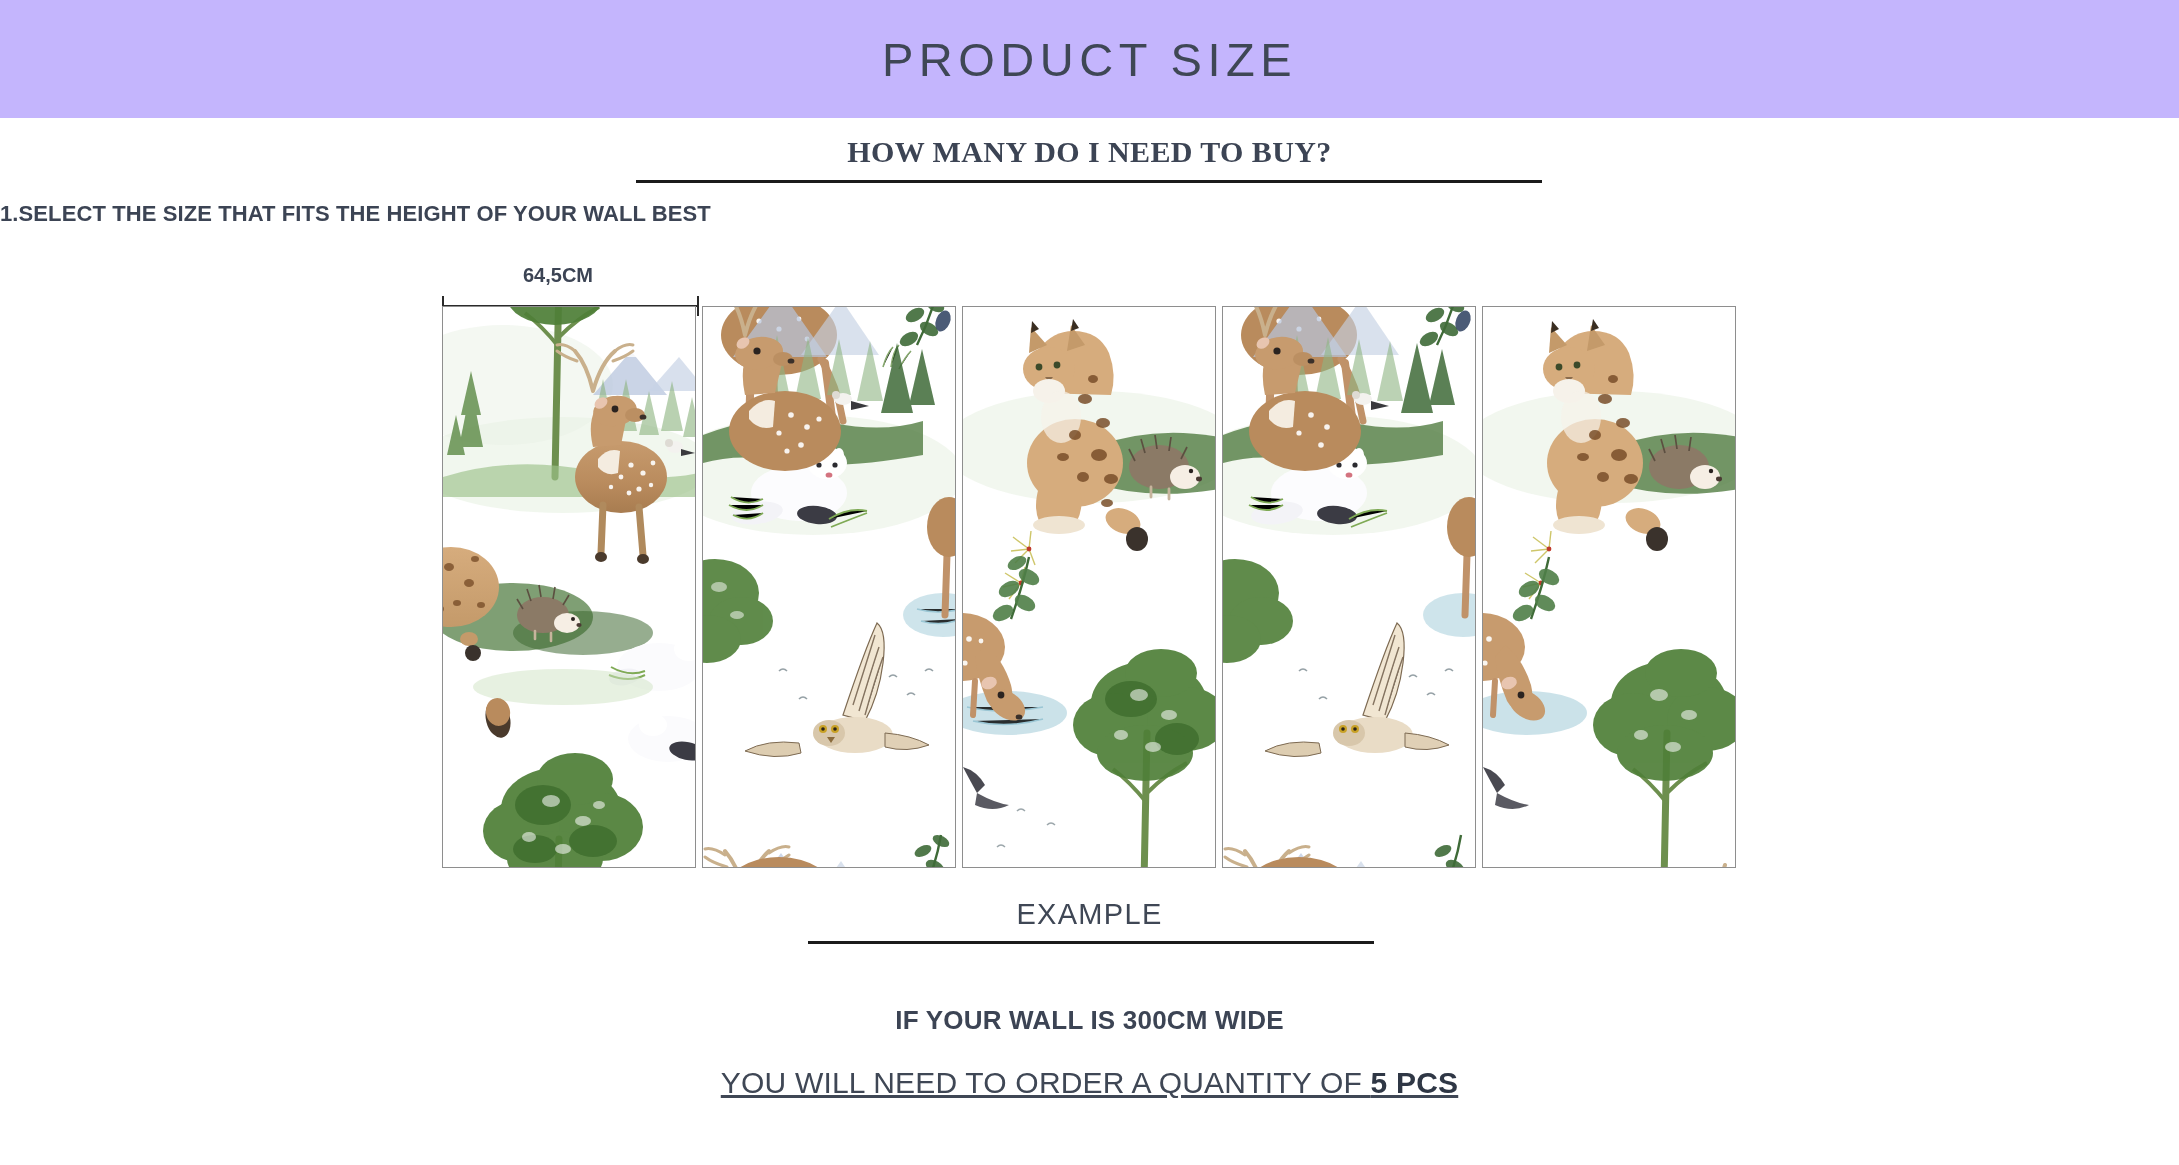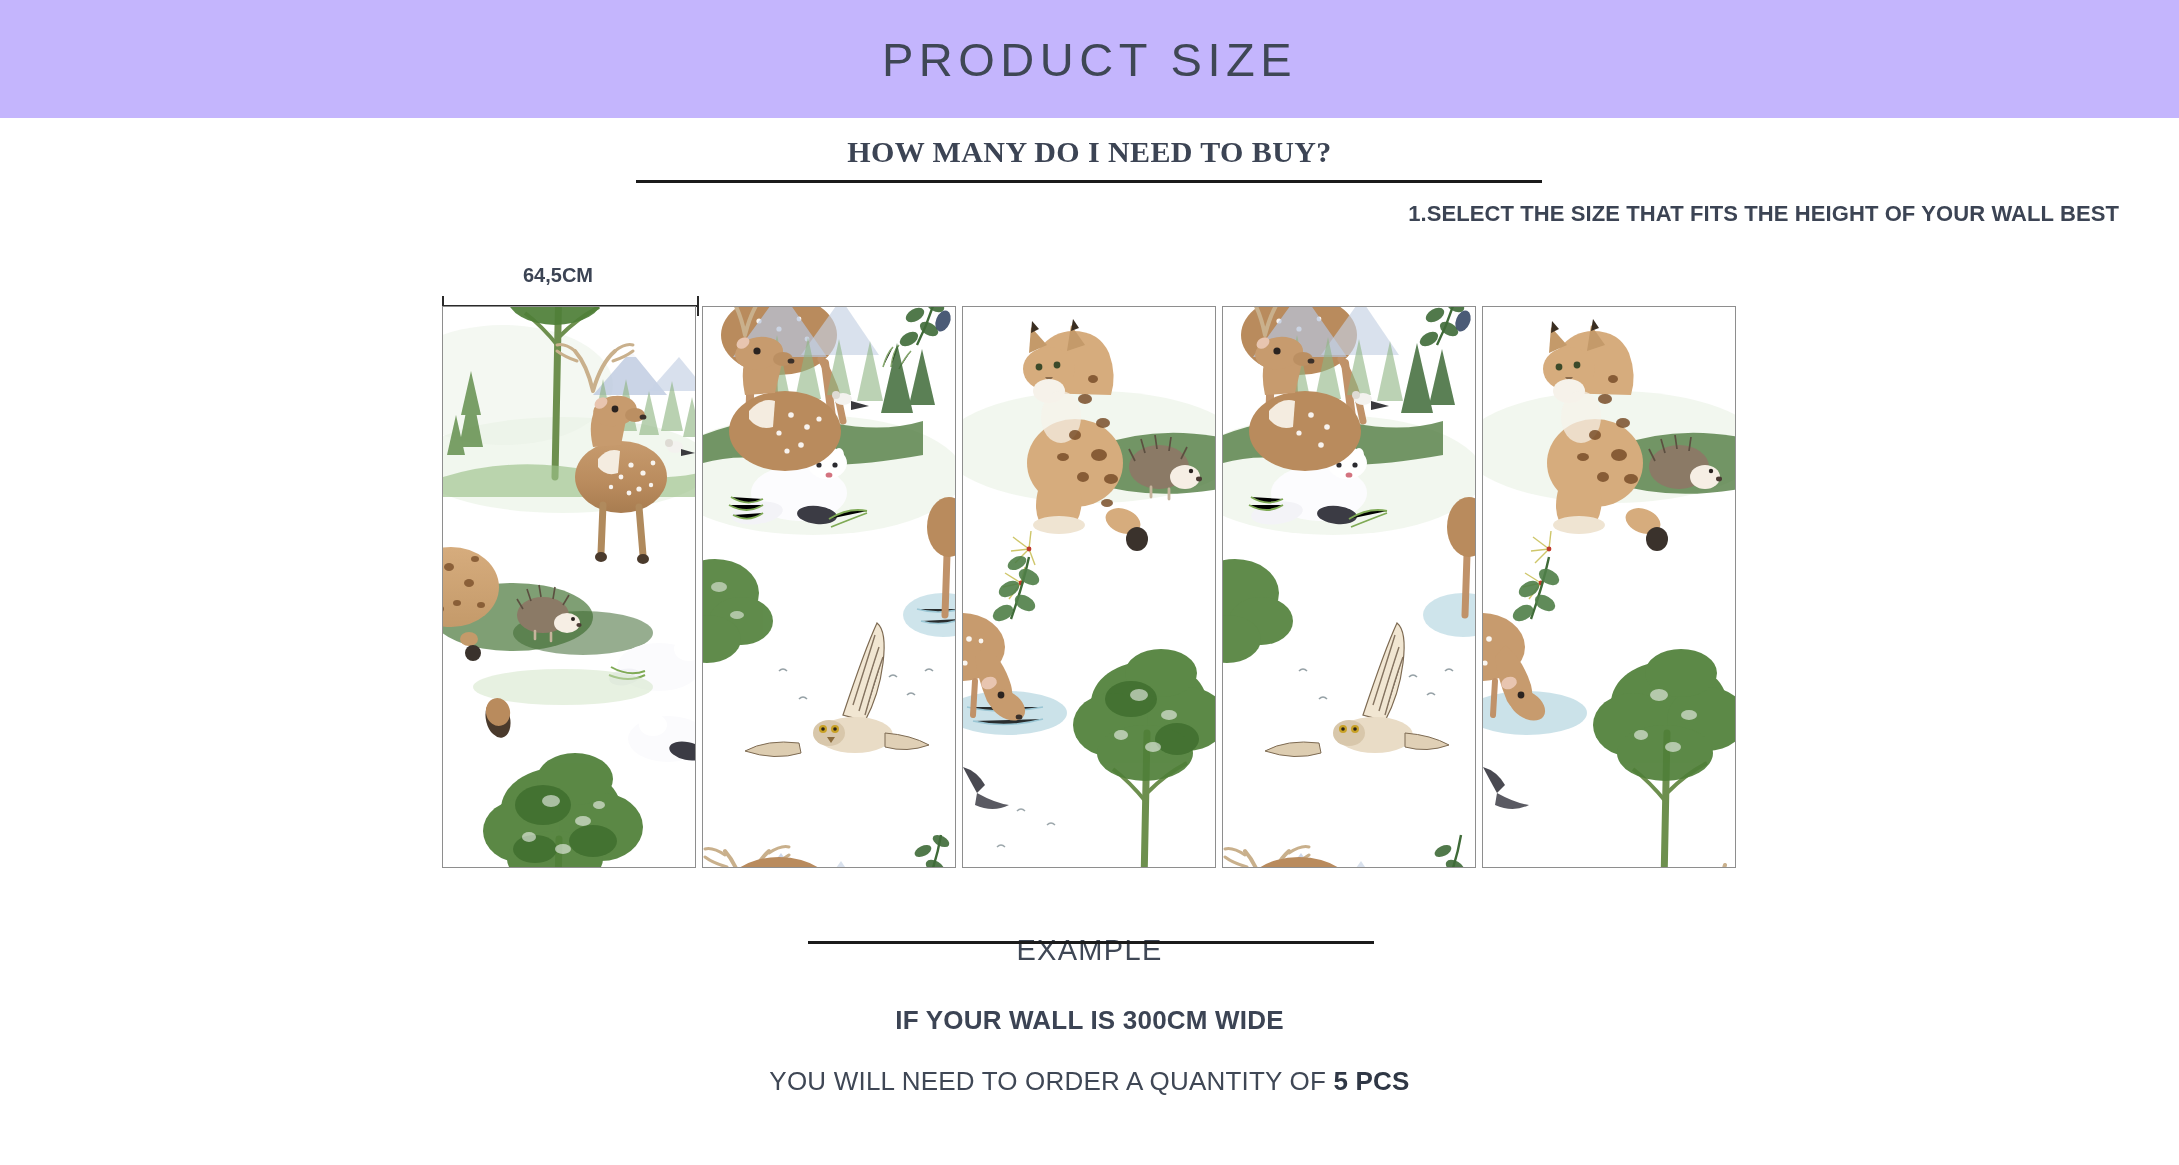--- a/index.html
+++ b/index.html
@@ -30,21 +30,21 @@
     font-size: 30px; font-weight: 700; letter-spacing: 0.4px;
     color: #3c4454;
     font-family: Liberation Serif, serif;
   }
   .rule-top {
     position: absolute; left: 636px; top: 180px;
     width: 906px; height: 3px; background: #1b1b1b;
   }
   .instructions {
     position: absolute; left: 0; top: 198px; width: 2119px;
-    text-align: right; color: #3c4454; padding-left: 47px;
+    text-align: left; color: #3c4454;
   }
   .instructions .line {
     font-size: 22px; font-weight: 700; letter-spacing: 0.1px; line-height: 31px;
   }
 
   
   .dim-label {
     position: absolute; left: 430px; top: 264px; width: 256px;
     text-align: center; font-size: 20px; font-weight: 700; color: #3c4454;
   }
@@ -71,37 +71,37 @@
   .panel.offset-a .panel-art { top: -160px; }
   .panel.offset-b .panel-art { top: -392px; }
 
   
   .art-layer { position: absolute; left: 0; top: 0; width: 256px; height: 1124px; }
 
   
   .example-title {
     position: absolute; left: 0; top: 898px; width: 2179px;
     text-align: center; font-size: 29px; font-weight: 400;
-    letter-spacing: 1.3px; color: #3f4755; margin-top: 36px;
+    letter-spacing: 1.3px; color: #3f4755;
   }
   .rule-bottom {
     position: absolute; left: 808px; top: 941px;
     width: 566px; height: 3px; background: #1b1b1b;
   }
   .example-body {
     position: absolute; left: 0; top: 998px; width: 2179px;
     text-align: center; color: #3c4454;
   }
   .example-body .strong-line {
     font-size: 26px; font-weight: 700; line-height: 44px; letter-spacing: 0.2px;
   }
   .example-final {
     position: absolute; left: 0; top: 1066px; width: 2179px;
-    text-align: center; font-size: 26px; font-weight: 400;
-    color: #3f4755; letter-spacing: 0.2px;
+    text-align: center; font-size: 30px; font-weight: 400;
+    color: #3f4755; letter-spacing: 0.2px; text-decoration: underline;
   }
   .example-final .qty { font-weight: 700; color: #2f3745; }
   .nowrap { white-space: nowrap; }
 </style>
 </head>
 <body>
 
 <div class="page">
 
   <div class="header-band">

